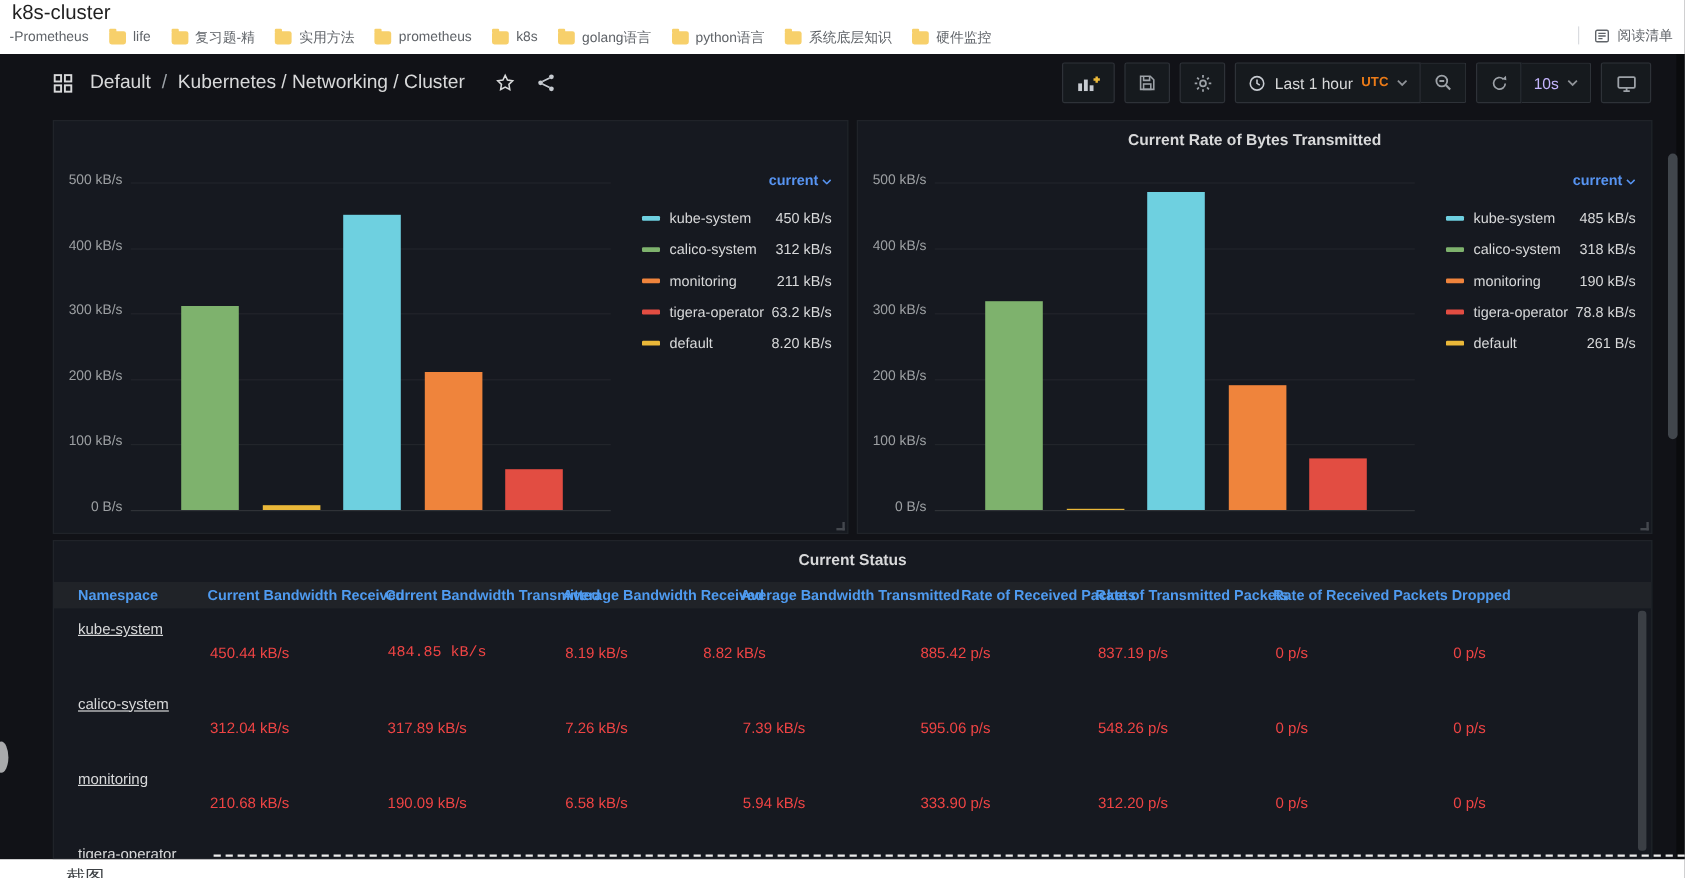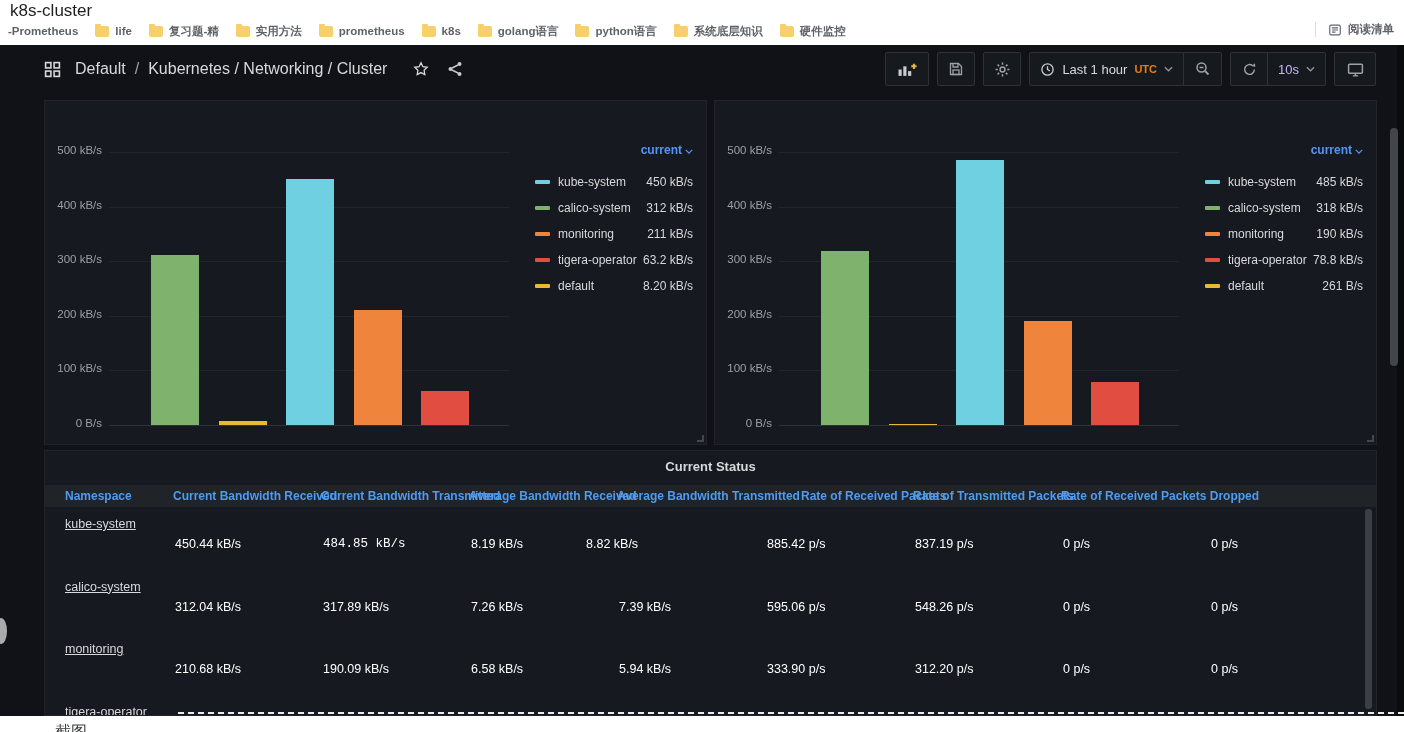--- a/index.html
+++ b/index.html
@@ -3,21 +3,21 @@
 <meta charset="utf-8">
 <style>
   * { margin:0; padding:0; box-sizing:border-box; }
   html,body { width:1404px; height:732px; overflow:hidden; }
   body { position:relative; background:#ffffff; font-family:"Liberation Sans", sans-serif; }
 
   
   .page-title { position:absolute; left:10px; top:1px; font-size:17px; color:#1f1f1f; }
   .bookmarks { position:absolute; left:8px; top:22px; height:18px; display:flex; align-items:center; gap:17px; }
   .bm { display:flex; align-items:center; gap:6px; cursor:pointer; }
-  .bm-label { font-size:11.5px; color:#5f6368; white-space:nowrap;font-weight:bold; }
+  .bm-label { font-size:11.5px; color:#5f6368; white-space:nowrap; }
   .folder { width:14px; height:11px; background:#f7d06b; border-radius:2px; position:relative; display:inline-block; }
   .folder::before { content:""; position:absolute; top:-2px; left:0; width:6px; height:3px; background:#f7d06b; border-radius:1px 1px 0 0; }
   .reading-list { position:absolute; right:10px; top:22px; display:flex; align-items:center; gap:6px;
                   border-left:1px solid #dadce0; padding-left:12px; }
   .reading-list .bm-label { color:#5f6368; }
 
   
   .dashboard { position:absolute; left:0; top:45px; width:1404px; height:671px; background:#111217; overflow:hidden; }
   .right-black { position:absolute; right:0; top:0; width:7px; height:100%; background:#0a0b0d; }
 
@@ -71,21 +71,21 @@
   
   .table-panel { position:absolute; left:44px; top:405px; width:1333px; height:266px;
                  background:#161920; border:1px solid #202329; overflow:hidden; }
   .thead { position:absolute; left:0; top:34px; width:100%; height:22px; background:#202328; }
   .th { position:absolute; top:4px; font-size:12px; font-weight:bold; color:#4f9bf0; white-space:nowrap; cursor:pointer; }
   .th.wrap { white-space:normal; line-height:15px; top:3px; }
   .tbody { position:absolute; left:0; top:0; width:100%; height:100%; }
   .trow { position:absolute; left:0; width:100%; height:62px; }
   .ns-link { position:absolute; left:20px; top:4px; font-size:12.5px; color:#d8d9da;
              text-decoration:underline; cursor:pointer; }
-  .td { position:absolute; top:24px; font-size:12.5px; color:#ffffff; white-space:nowrap; }
+  .td { position:absolute; top:24px; font-size:12.5px; color:#ef4444; white-space:nowrap; }
   .tscroll { position:absolute; right:4px; top:58px; width:7px; height:200px; background:#3b3f45; border-radius:3px; }
 
   
   .page-scroll { position:absolute; left:1390px; top:83px; width:8px; height:238px; background:#41464c; border-radius:4px; }
   .left-notch { position:absolute; left:-5px; top:618px; width:12px; height:26px; background:#cfd1d2;
                 opacity:.8; border-radius:50%; }
   .capture-dash { position:absolute; left:178px; right:0; top:712px; border-top:2px dashed #ececec; }
   .capture-label { position:absolute; left:55px; top:722px; font-size:16px; color:#3c4043; }
 </style>
 </head>
@@ -292,20 +292,21 @@
         <div class="lrow" style="top: 172px;">
           <span class="lswatch" style="background: rgb(234, 184, 57);"></span>
           <span class="lname">default</span>
           <span class="lval">8.20 kB/s</span>
         </div>
       </div>
     <div class="resize-handle"></div>
   </div>
 
   <div class="panel panel-right">
+    <div class="ptitle"><span>Current Rate of Bytes Transmitted</span></div>
     <div class="chart-area">
         <div class="ytick" style="top: 43px;">500 kB/s</div>
         <div class="grid" style="top: 51px;"></div>
         <div class="ytick" style="top: 97.6px;">400 kB/s</div>
         <div class="grid" style="top: 105.6px;"></div>
         <div class="ytick" style="top: 152.2px;">300 kB/s</div>
         <div class="grid" style="top: 160.2px;"></div>
         <div class="ytick" style="top: 206.8px;">200 kB/s</div>
         <div class="grid" style="top: 214.8px;"></div>
         <div class="ytick" style="top: 261.4px;">100 kB/s</div>

